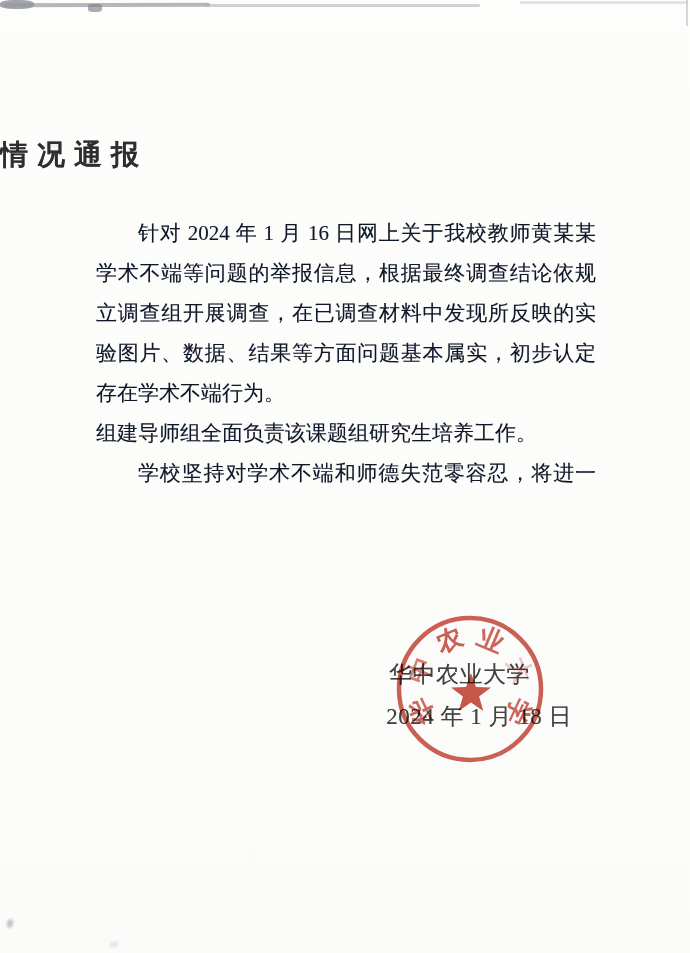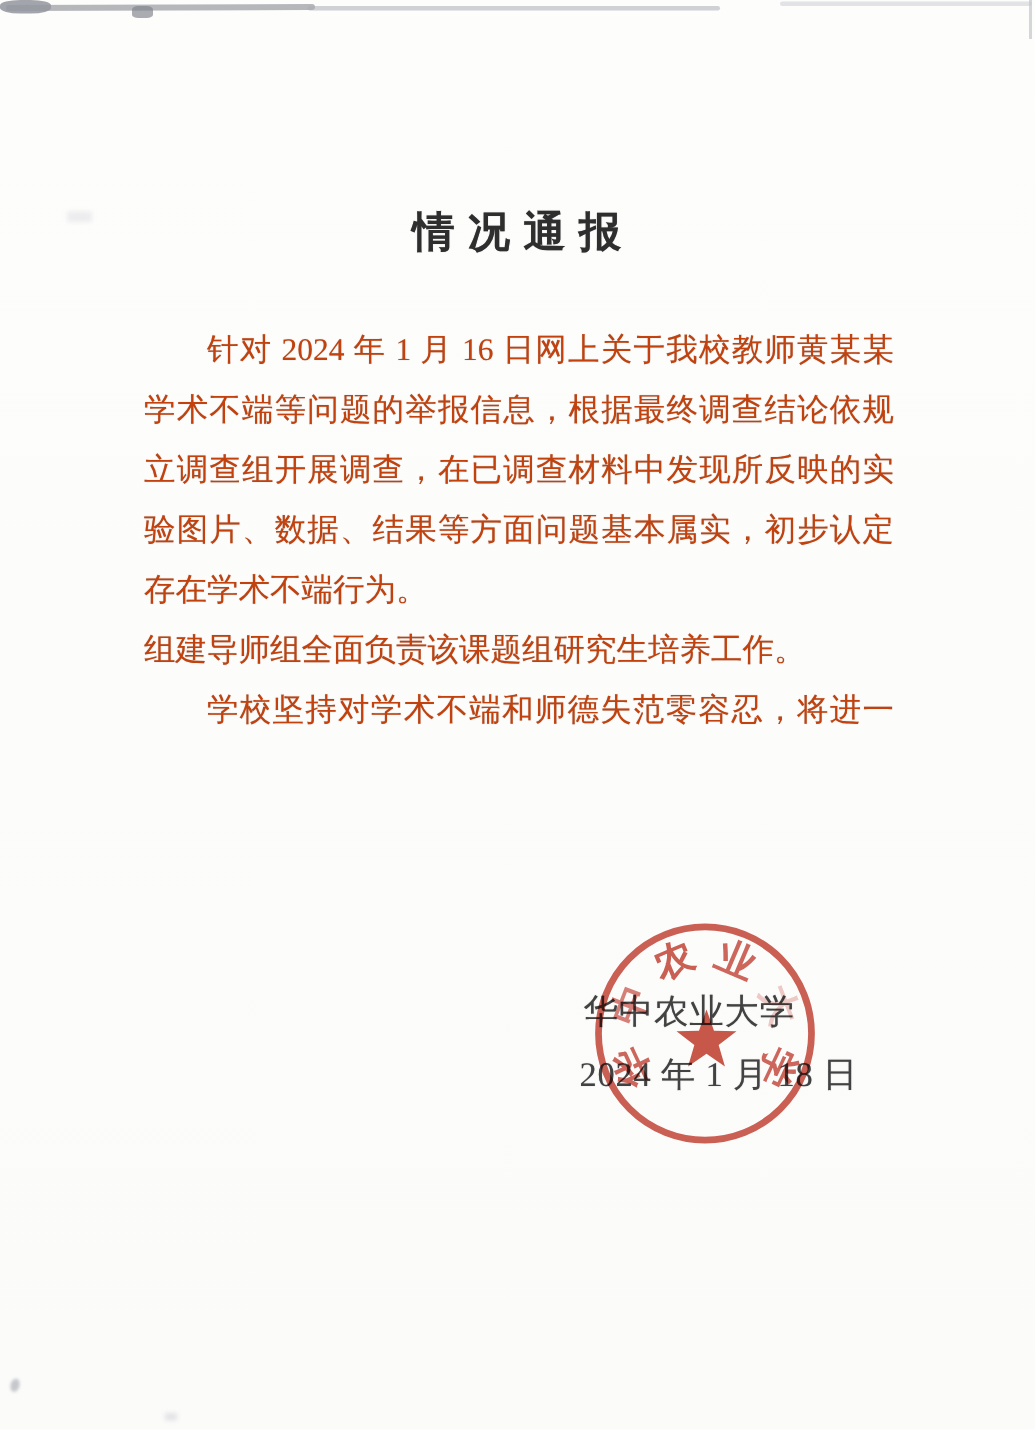--- a/index.html
+++ b/index.html
@@ -20,29 +20,29 @@
   .a-tick   { left: 88px; top: 4px; width: 14px; height: 8px; background: #7e818a; opacity: .65; border-radius: 30%; }
   .a-line2  { left: 205px; top: 4px; width: 275px; height: 3px; background: #aaadb5; opacity: .55; border-radius: 2px; }
   .a-line3  { left: 520px; top: 1px; width: 168px; height: 3px; background: #c8cad0; opacity: .5; border-radius: 2px; }
   .a-redge  { left: 686px; top: 0; width: 2px; height: 26px; background: #c2c4cb; opacity: .7; }
   .a-smudge1{ left: 45px; top: 141px; width: 16px; height: 7px; background: #ececee; filter: blur(1.5px); }
   .a-dotbl  { left: 7px; top: 919px; width: 6px; height: 9px; background: #b8bac0; filter: blur(1px); transform: rotate(15deg); border-radius: 50%; opacity: .8; }
   .a-smudge2{ left: 110px; top: 942px; width: 8px; height: 5px; background: #e3e3e6; filter: blur(1.5px); }
   
   .doc-title {
     position: absolute; left: 0; top: 136px; width: 100%;
-    text-align: center;
+    text-align: left;
     font-size: 28px; font-weight: 700; color: #2e2e2e;
     letter-spacing: 1px;
     text-shadow: 0 0 .5px rgba(46,46,46,.55);
   }
   
   .doc-body {
     position: absolute; left: 96px; top: 213px; width: 500px;
-    font-size: 21px; line-height: 40px; color: #c2410c;
+    font-size: 21px; line-height: 40px; color: #0f172a;
     text-shadow: 0 0 .7px rgba(90,90,90,.45);
   }
   .doc-body .line { text-align: justify; text-align-last: justify; }
   .doc-body .line.first { text-indent: 2em; }
   .doc-body .line.plast { text-align-last: left; }
   
   .sig-block { position: absolute; color: #424242; text-shadow: 0 0 .6px rgba(70,70,70,.5); }
   .signature { top: 659px; right: 160px; font-size: 23px; letter-spacing: 0.5px; }
   .doc-date  { top: 701px; right: 118px; font-size: 23px; letter-spacing: 0.5px; }
   

